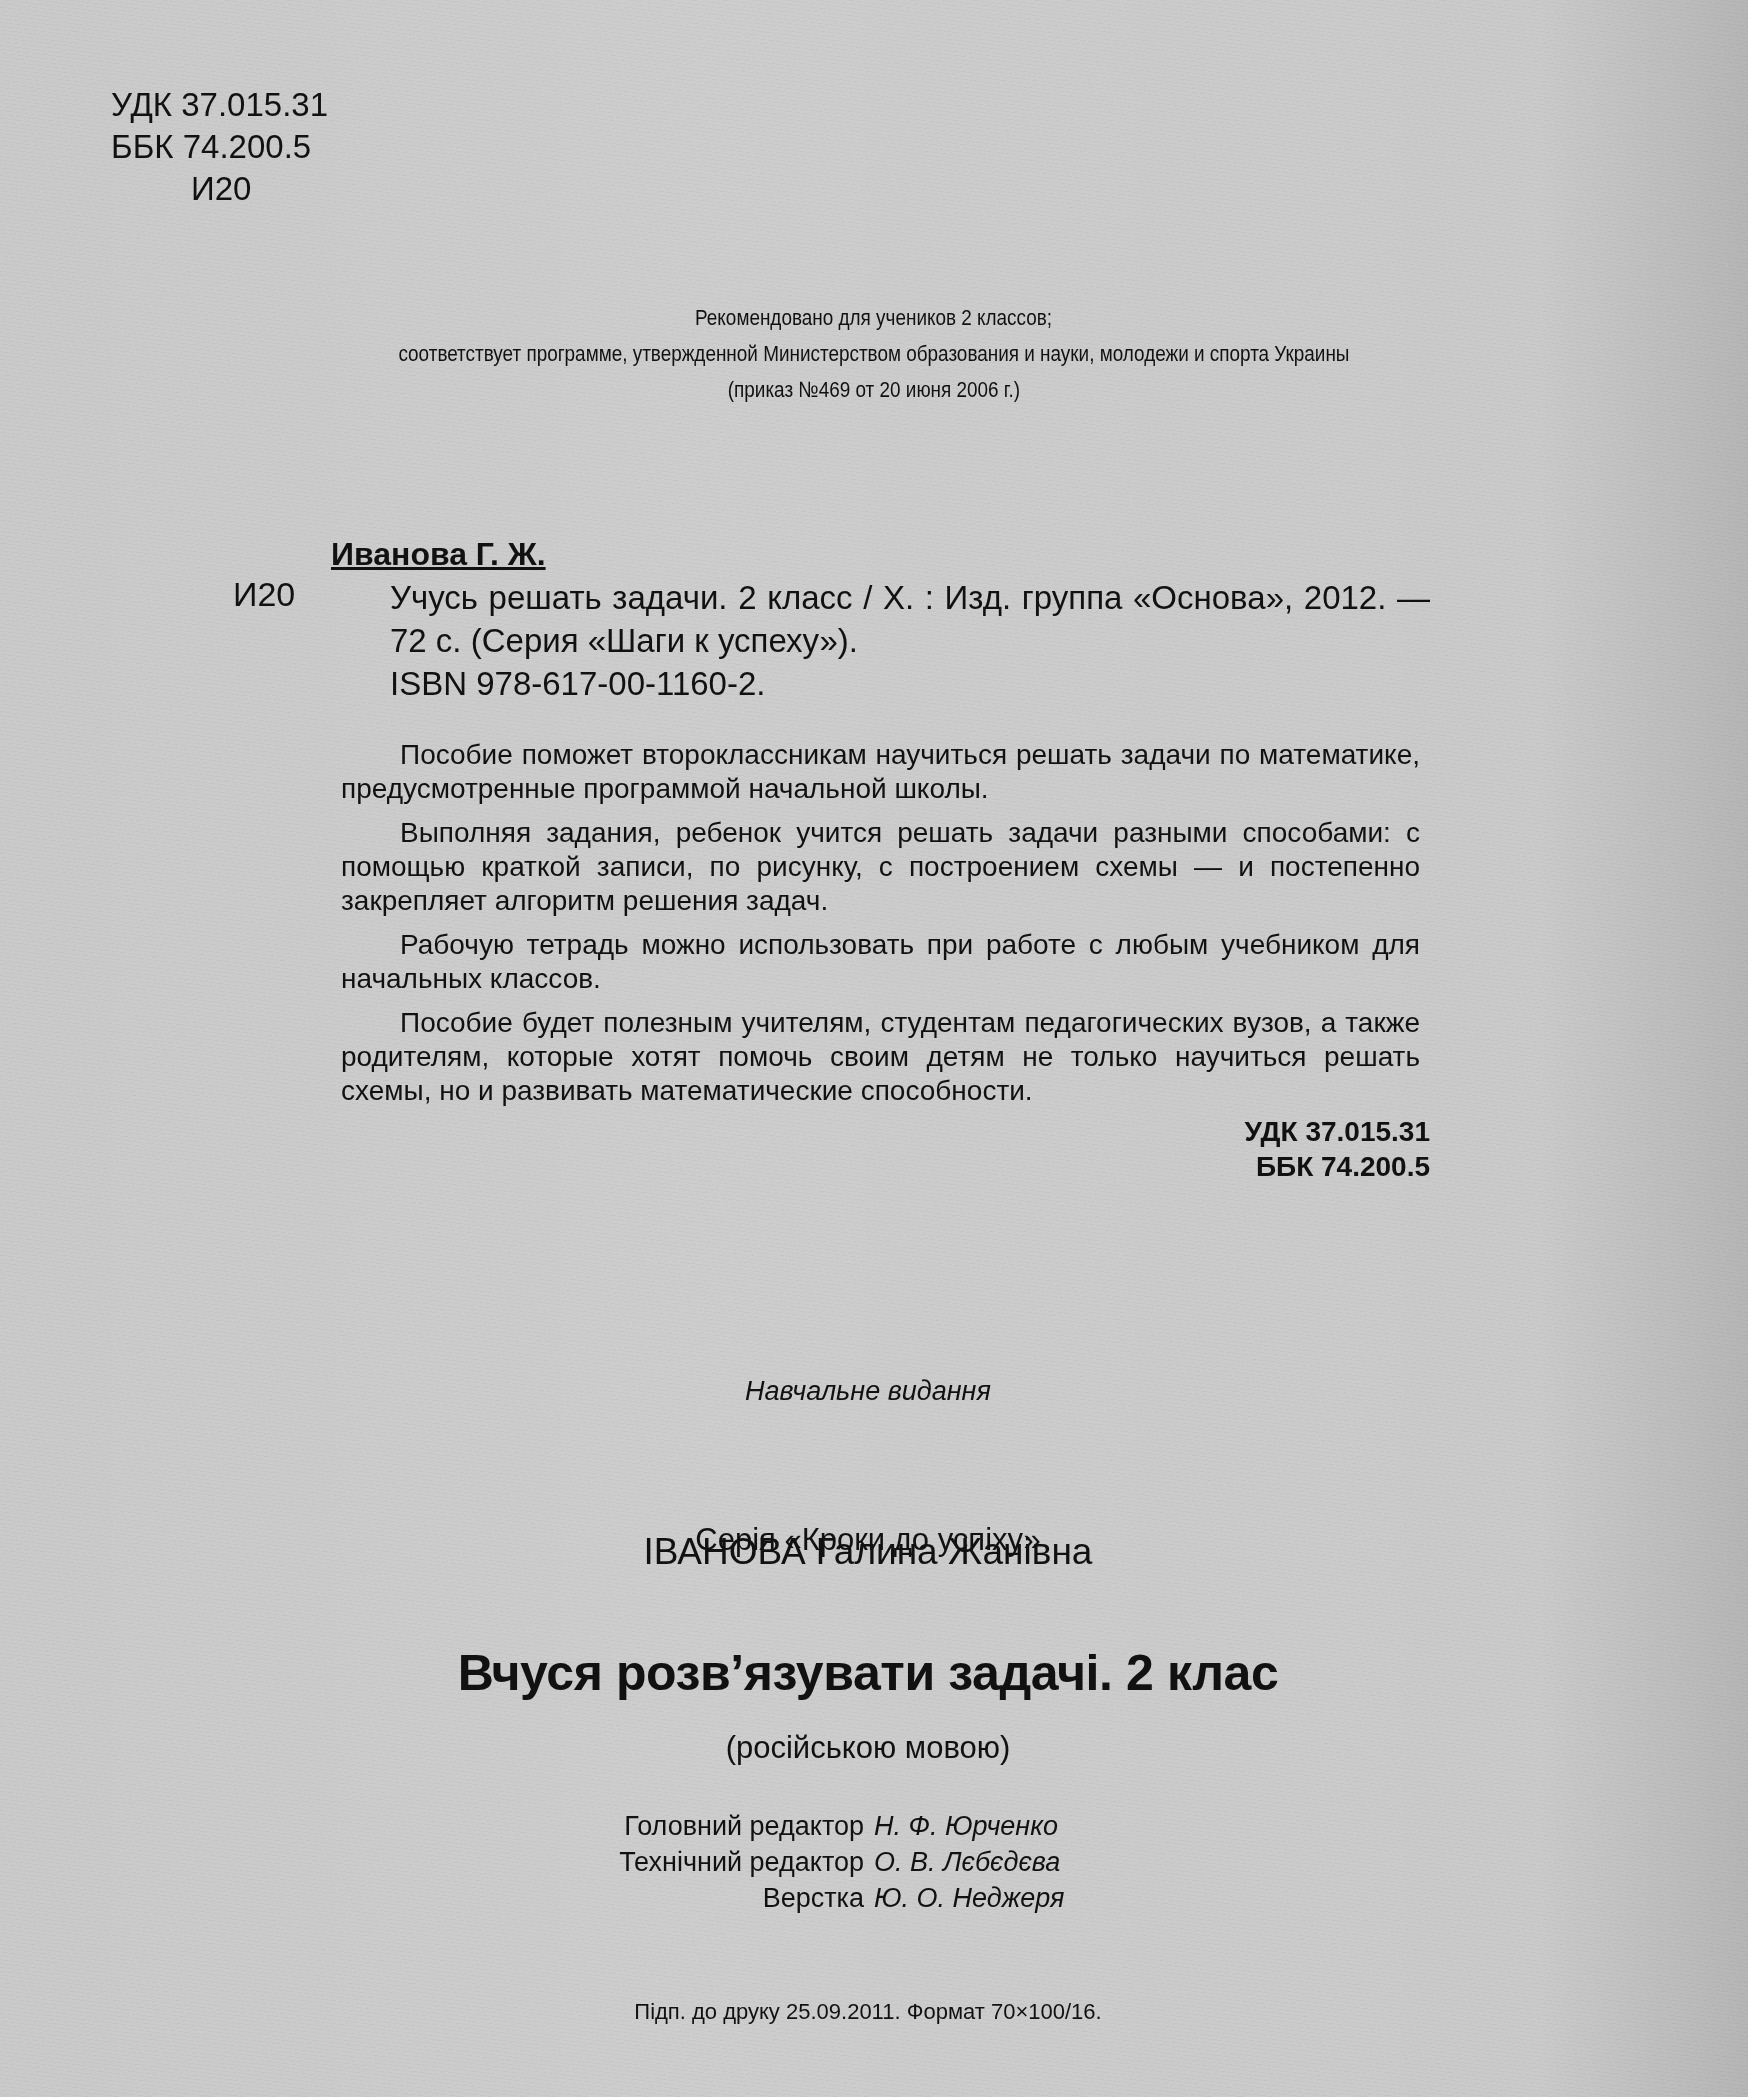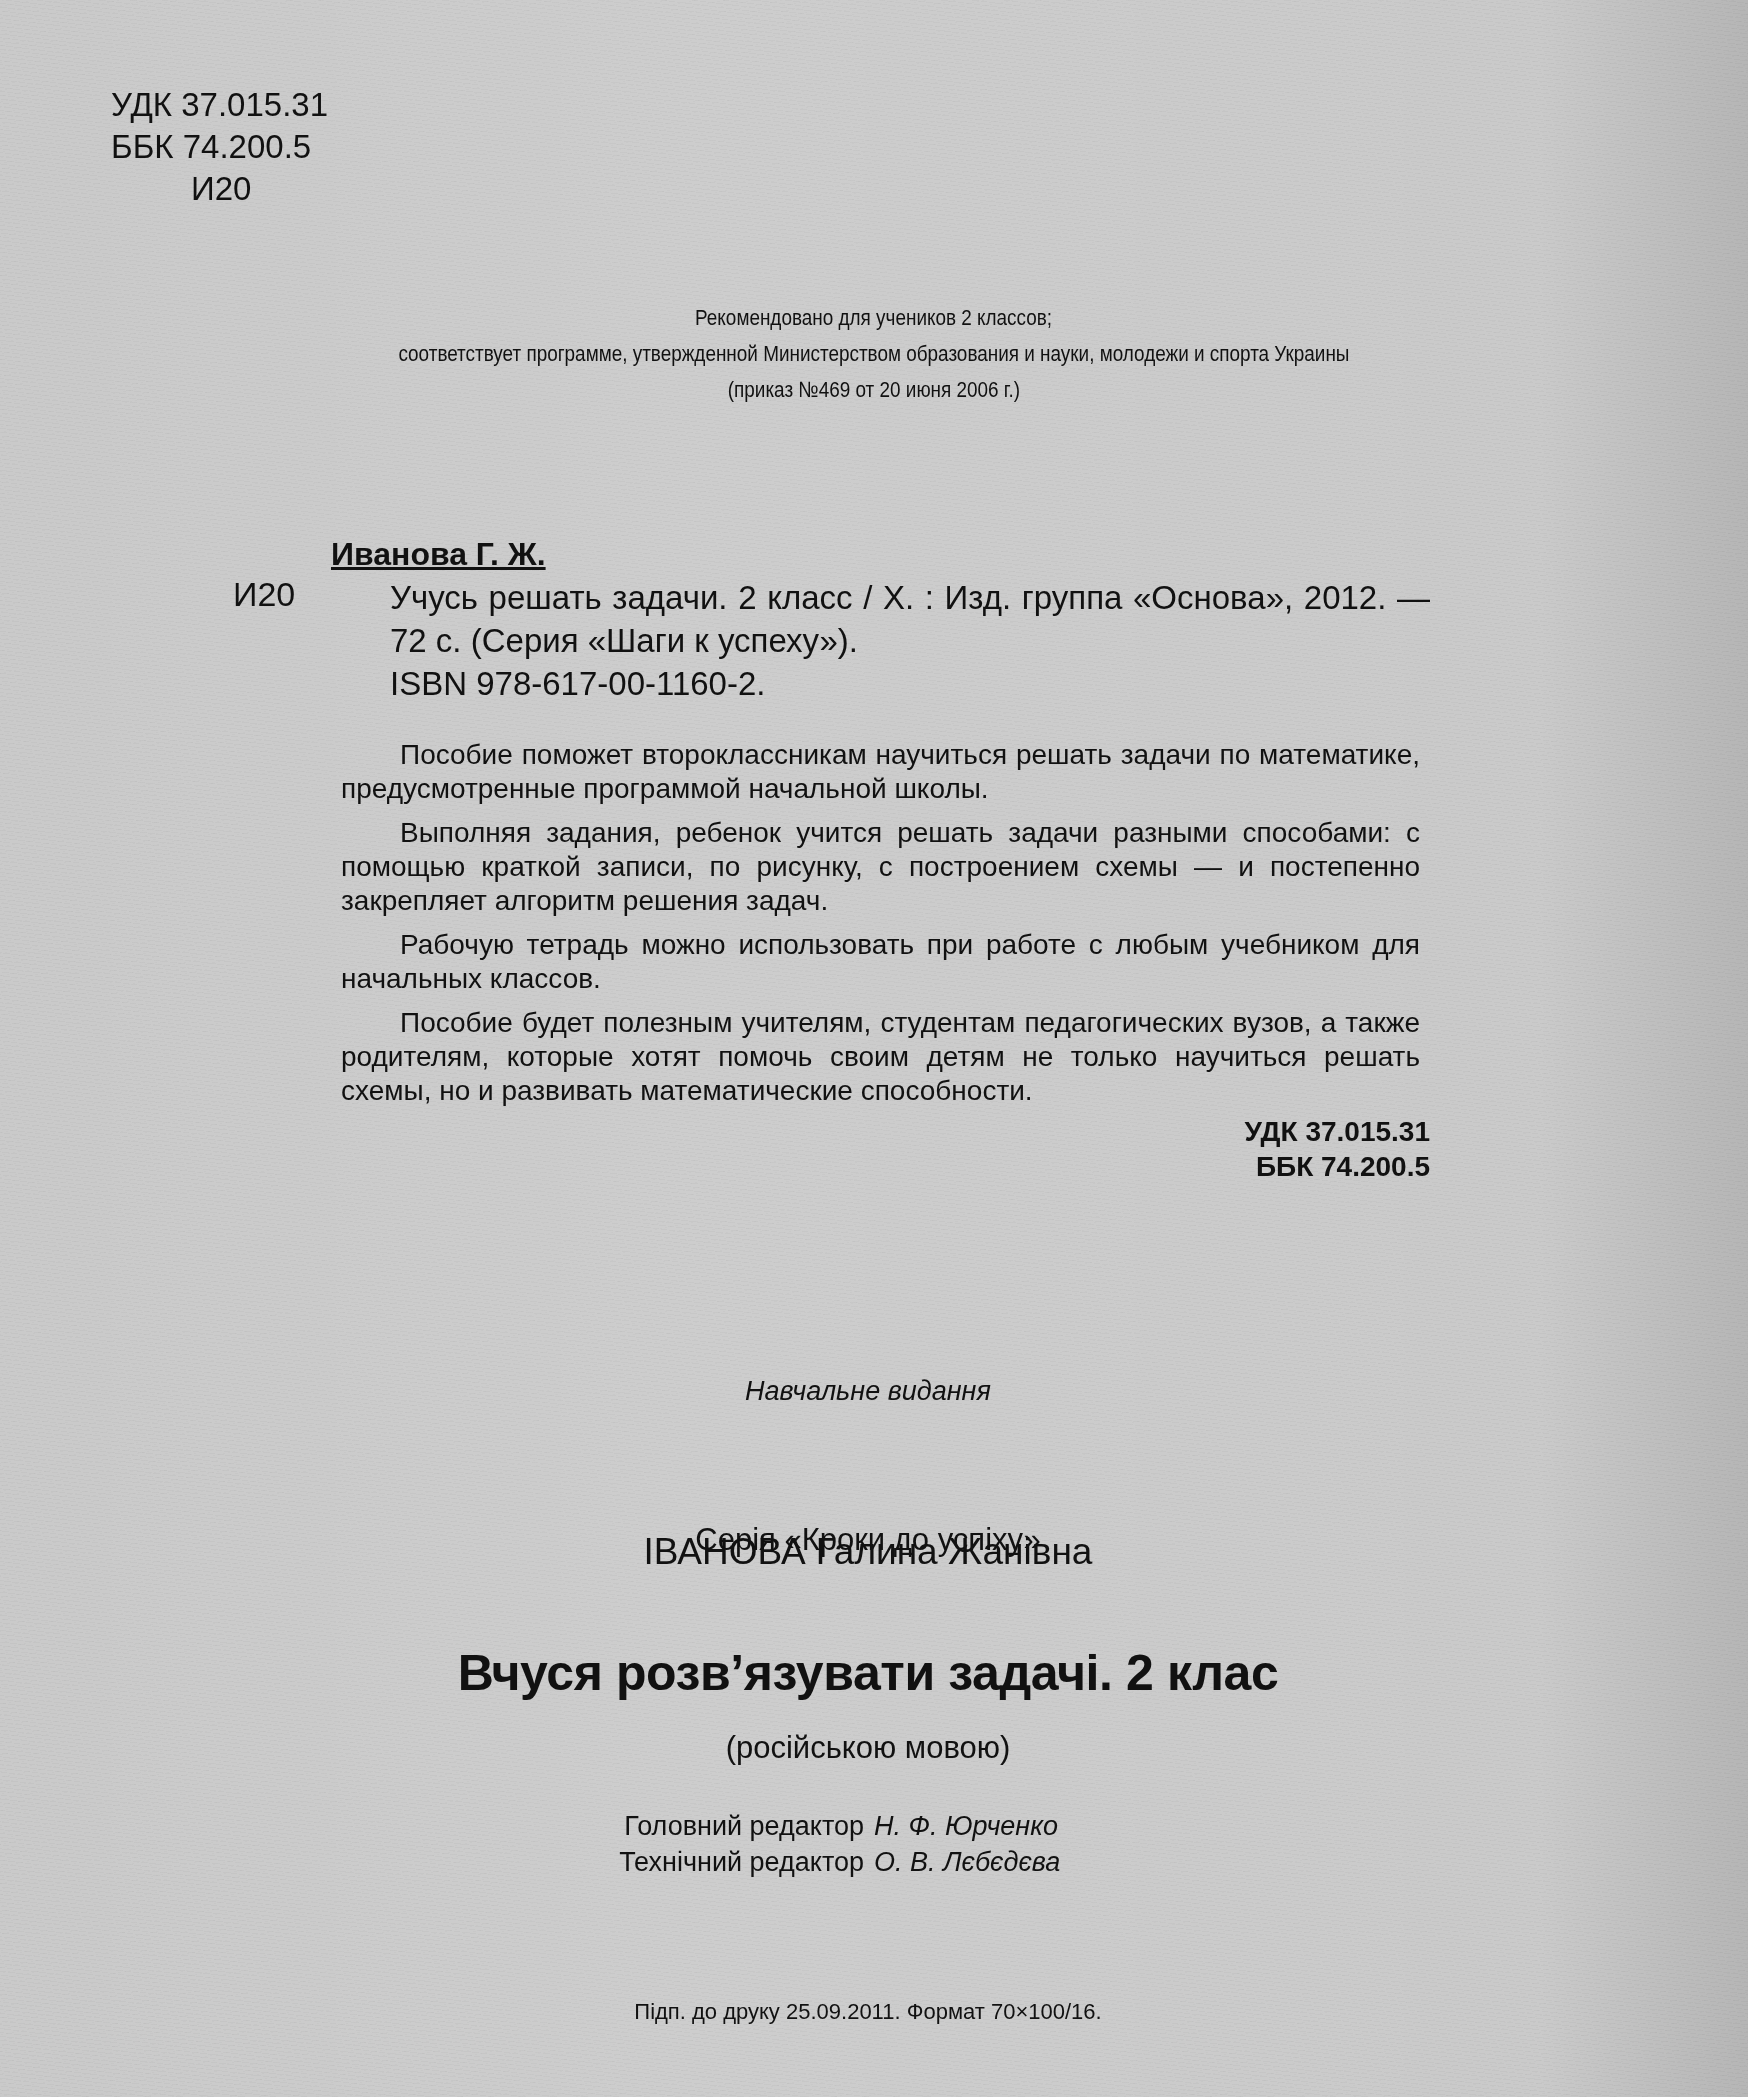--- a/index.html
+++ b/index.html
@@ -93,18 +93,22 @@
 
 <div id="staff" class="abs">
   <div class="row">
     <span class="role">Головний редактор</span>
     <span class="person">Н. Ф. Юрченко</span>
   </div>
   <div class="row">
     <span class="role">Технічний редактор</span>
     <span class="person">О. В. Лєбєдєва</span>
   </div>
+  <div class="row">
+    <span class="role">Верстка</span>
+    <span class="person">Ю. О. Неджеря</span>
+  </div>
 </div>
 
 <div id="print-info" class="abs center">
   <div>Підп. до друку 25.09.2011. Формат 70×100/16.</div>
 </div>
 
 
 </body></html>

